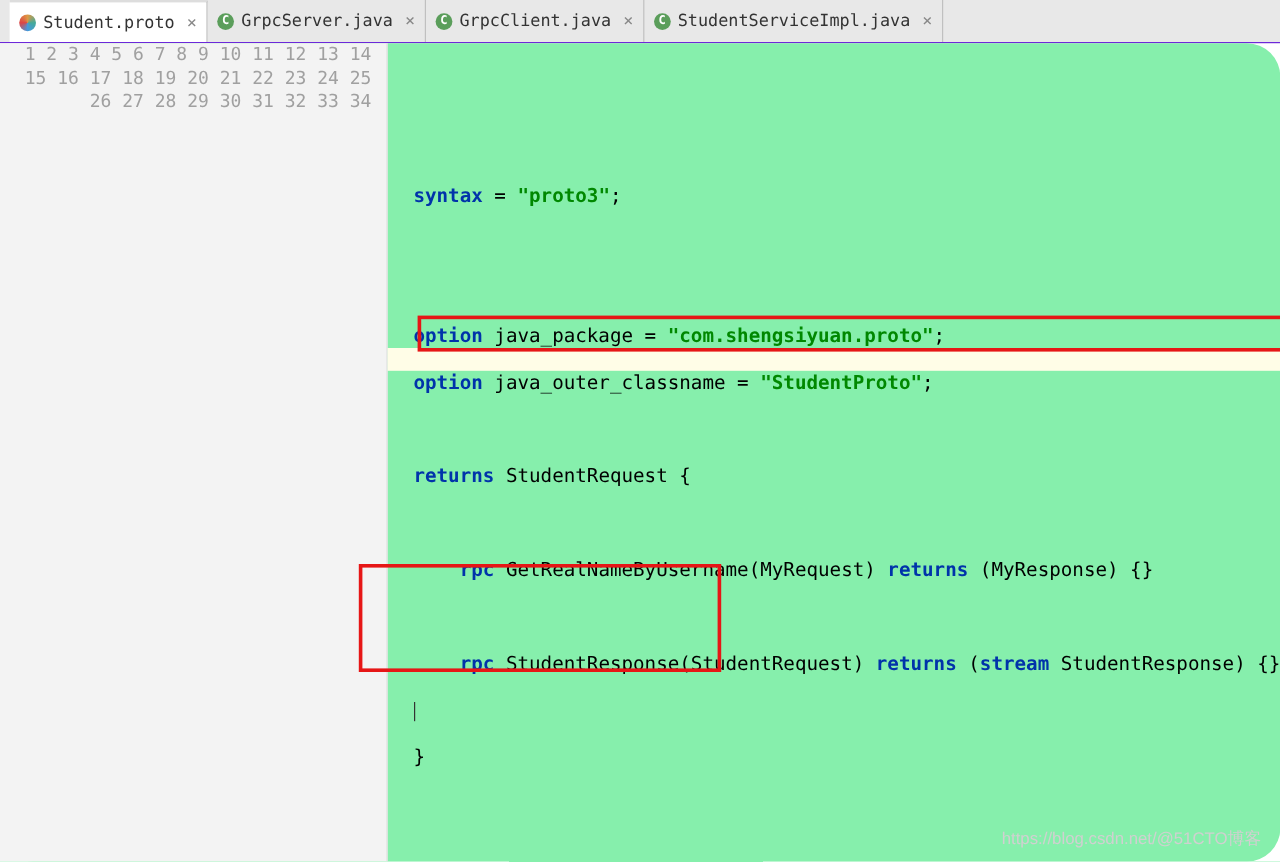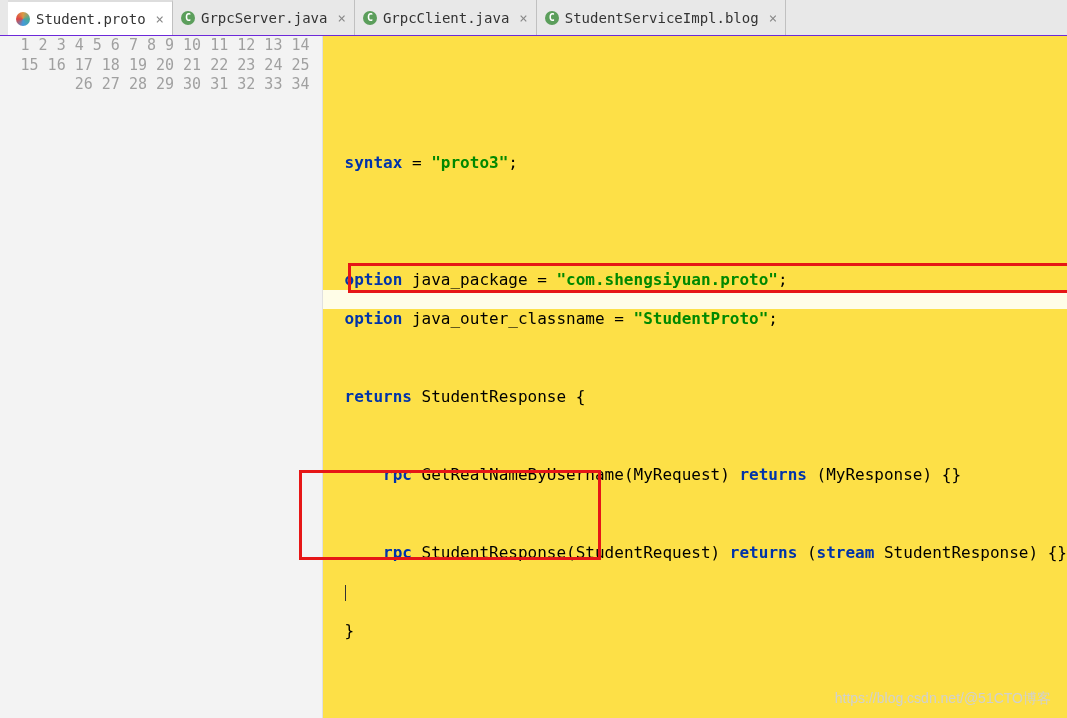--- a/index.html
+++ b/index.html
@@ -43,22 +43,23 @@
     }
     .tab-close {
       font-size: 14px;
       color: #888;
       margin-left: 4px;
       cursor: pointer;
     }
     .editor {
       display: flex;
       height: calc(100% - 36px);
-      background: #fde047;
+      background: #86efac;
       position: relative;
+      border-radius: 28px;
     }
     .gutter {
       background: #f3f3f3;
       color: #a0a0a0;
       text-align: right;
       padding: 0 12px 0 8px;
       font-size: 15px;
       line-height: 19.5px;
       user-select: none;
       border-right: 1px solid #e0e0e0;
@@ -139,21 +140,21 @@
     <span class="tab-icon">
         <span class="c-icon">C</span>
       </span>
     <span>GrpcClient.java</span>
     <span class="tab-close">×</span>
   </div>
   <div class="tab">
     <span class="tab-icon">
         <span class="c-icon">C</span>
       </span>
-    <span>StudentServiceImpl.blog</span>
+    <span>StudentServiceImpl.java</span>
     <span class="tab-close">×</span>
   </div>
 </div>
 
 <div class="editor">
   <div class="gutter" id="gutter">1
 2
 3
 4
 5
@@ -191,21 +192,21 @@
     <div class="current-line-bg" style="top:253.5px"></div>
     <div class="highlight-box" style="top:227px; left:25px; width:838px; height:30px;"></div>
     <div class="highlight-box" style="top:434px; left:-24px; width:302px; height:90px;"></div>
     <div class="code-content">
 <span class="line"><span class="kw">syntax</span><span> = </span><span class="str">"proto3"</span><span>;</span></span>
 <span class="line"> </span>
 <span class="line"> </span>
 <span class="line"><span class="kw">option</span><span> java_package = </span><span class="str">"com.shengsiyuan.proto"</span><span>;</span></span>
 <span class="line"><span class="kw">option</span><span> java_outer_classname = </span><span class="str">"StudentProto"</span><span>;</span></span>
 <span class="line"> </span>
-<span class="line"><span class="kw">returns</span><span> StudentResponse {</span></span>
+<span class="line"><span class="kw">returns</span><span> StudentRequest {</span></span>
 <span class="line"> </span>
 <span class="line"><span>    </span><span class="kw">rpc</span><span> GetRealNameByUsername(MyRequest) </span><span class="kw">returns</span><span> (MyResponse) {}</span></span>
 <span class="line"> </span>
 <span class="line"><span>    </span><span class="kw">rpc</span><span> StudentResponse(StudentRequest) </span><span class="kw">returns</span><span> (</span><span class="kw">stream</span><span> StudentResponse) {}</span></span>
 <span class="line"><span class="caret"></span></span>
 <span class="line"><span>}</span></span>
 
 
 
 

